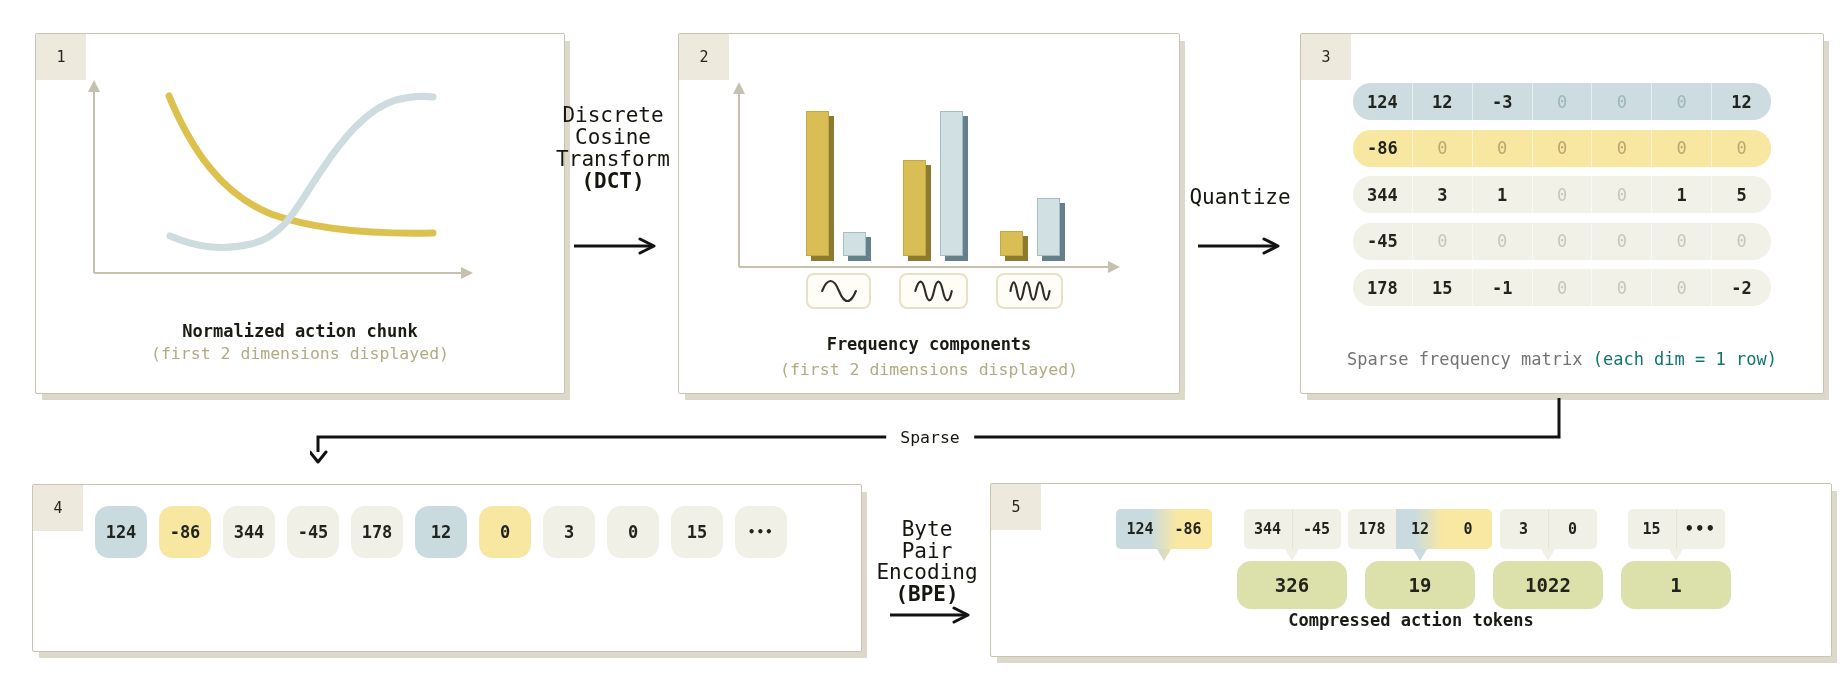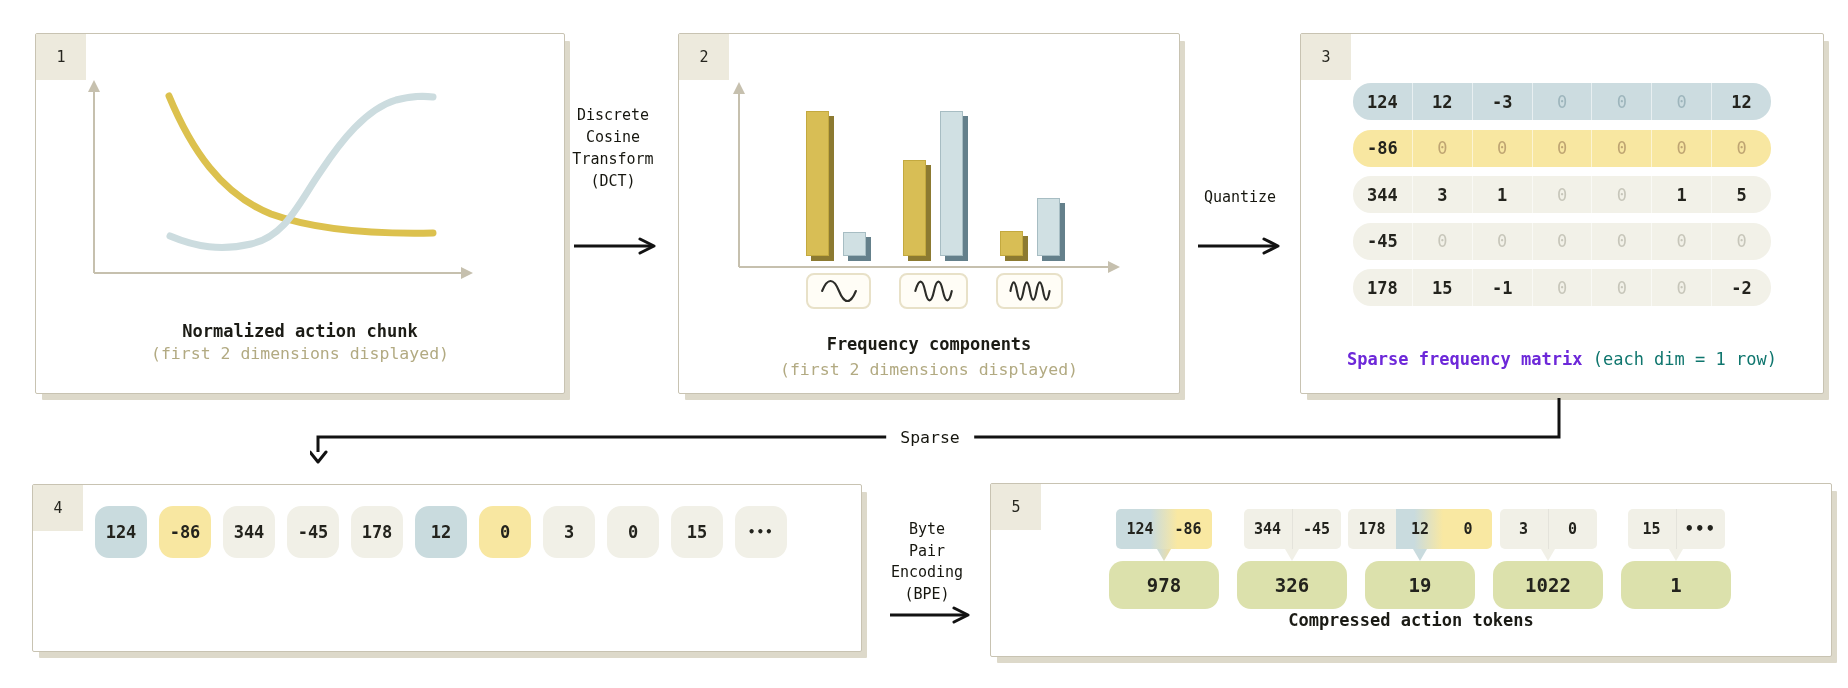--- a/index.html
+++ b/index.html
@@ -17,21 +17,21 @@
   .p5{left:990px;top:483px;width:840px;height:172px;}
   .tab{position:absolute;top:0;left:0;width:50px;height:46px;background:#edeadd;
        display:flex;align-items:center;justify-content:center;font-size:15px;color:#26261f;}
   .caption{position:absolute;left:0;right:0;text-align:center;font-weight:bold;
            font-size:17px;color:#1b1b15;white-space:nowrap;}
   .subcaption{position:absolute;left:0;right:0;text-align:center;font-size:16.5px;
               color:#b2aa82;white-space:nowrap;}
   .p1 .caption{top:287px;} .p1 .subcaption{top:310px;}
   .p2 .caption{top:300px;} .p2 .subcaption{top:326px;}
   .p3 .caption{top:315px;font-weight:normal;}
-  .p3 .caption b{font-weight:bold;color:#6d28d9;}
+  .p3 .caption b{font-weight:normal;color:#737373;}
   .p3 .caption .note{color:#0f766e;font-weight:normal;}
   .p4 .caption{top:116px;} .p5 .caption{top:126px;}
   .chart-svg{position:absolute;inset:0;}
   
   .bar-groups{position:absolute;left:127px;bottom:137px;display:flex;align-items:flex-end;gap:37px;}
   .bar-group{display:flex;align-items:flex-end;gap:14px;}
   .bar{width:23px;box-sizing:border-box;}
   .bar.gold{background:#d8be55;border:1px solid #c3a93f;box-shadow:5px 5px 0 #8c7a31;}
   .bar.blue{background:#d0e0e3;border:1px solid #a7bdc3;box-shadow:5px 5px 0 #64808b;}
   .wave-box{position:absolute;top:239px;height:36px;box-sizing:border-box;background:#fffdf6;
@@ -67,22 +67,22 @@
   .bubble[data-variant="plain"] .b-cell + .b-cell{border-left:1px solid rgba(0,0,0,0.05);}
   .bubble[data-variant="blue-yellow"]{background:linear-gradient(90deg,#c9dbde 0%,#c9dbde 36%,#f9e8a2 64%,#f9e8a2 100%);}
   .bubble[data-variant="plain-blue-yellow"]{background:linear-gradient(90deg,#f1f0e7 0%,#f1f0e7 33.4%,#c9dbde 33.4%,#c9dbde 46%,#f9e8a2 66%,#f9e8a2 100%);}
   .tail{width:14px;height:12px;clip-path:polygon(0 0,100% 0,50% 100%);}
   .tail[data-variant="plain"]{background:#f1f0e7;}
   .tail[data-variant="blue"]{background:#c9dbde;}
   .tail[data-variant="gradient"]{background:linear-gradient(90deg,#c9dbde,#f0dfa0);}
   .token-pill{margin-top:0;width:110px;height:48px;border-radius:14px;background:#dce1ac;
               display:flex;align-items:center;justify-content:center;font-size:19px;font-weight:600;color:#23231d;}
   
-  .conn-label{position:absolute;text-align:center;font-size:15px;color:#16160f;line-height:22px;white-space:nowrap;}
-  .conn-label b{font-weight:normal;margin-top:45px;}
+  .conn-label{position:absolute;text-align:center;font-size:21px;color:#16160f;line-height:22px;white-space:nowrap;}
+  .conn-label b{font-weight:bold;margin-top:45px;}
   .dct-label{left:555px;top:104px;width:116px;}
   .quantize-label{left:1178px;top:186px;width:124px;}
   .bpe-label{left:876px;top:519px;width:102px;line-height:21.5px;}
   .arrow-svg{position:absolute;}
   .flatten-svg{position:absolute;left:310px;top:396px;}
   .flatten-label{position:absolute;left:930px;top:437px;transform:translate(-50%,-50%);
                  background:#ffffff;padding:0 14px;font-size:16.5px;color:#16160f;}
 </style>
 </head>
 <body>
@@ -252,21 +252,20 @@
   <div class="panel p5">
     <div class="tab">5</div>
     <div class="tokens">
 
       <div class="token-group">
         <div class="bubble" data-variant="blue-yellow">
           <span class="b-cell">124</span>
           <span class="b-cell">-86</span>
         </div>
         <div class="tail" data-variant="gradient"></div>
-        <div class="token-pill">978</div>
       </div>
 
       <div class="token-group">
         <div class="bubble" data-variant="plain">
           <span class="b-cell">344</span>
           <span class="b-cell">-45</span>
         </div>
         <div class="tail" data-variant="plain"></div>
         <div class="token-pill">326</div>
       </div>

